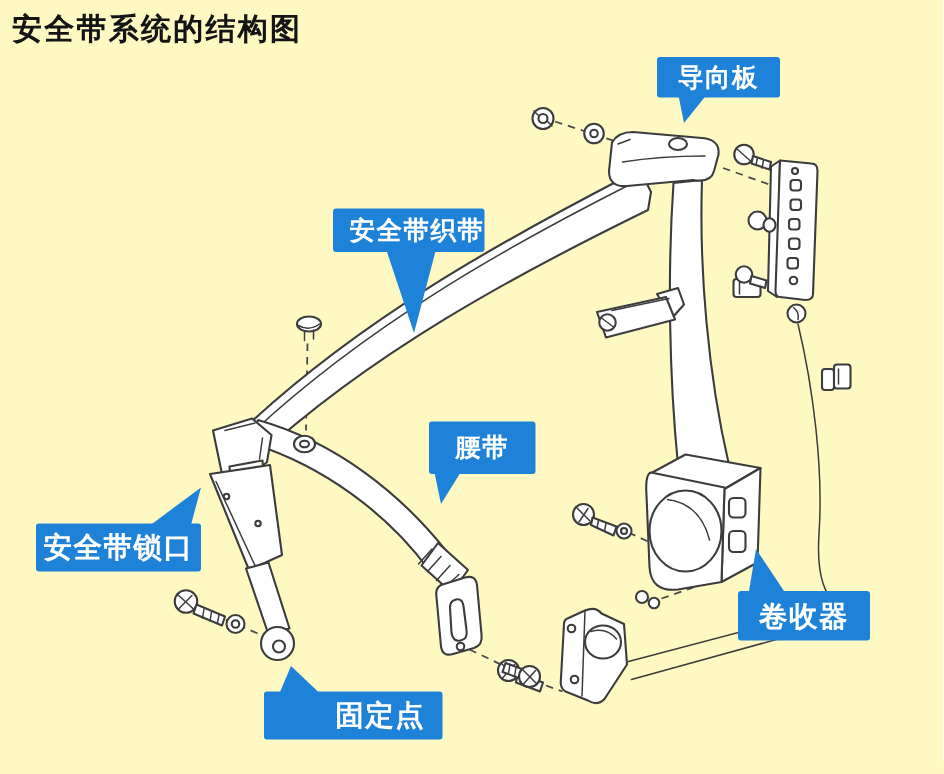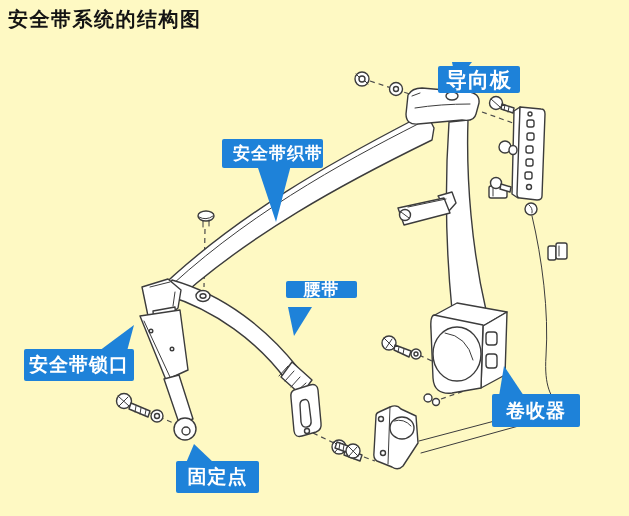--- a/index.html
+++ b/index.html
@@ -189,37 +189,37 @@
     <g>
       <polygon class="tail" points="452,62 472,62 456,82"></polygon>
       <polygon class="tail" points="257,165 291,165 276,222"></polygon>
       <polygon class="tail" points="288,307 312,307 294,336"></polygon>
       <polygon class="tail" points="99,351 127,351 134,325"></polygon>
       <polygon class="tail" points="186,463 214,463 194,444"></polygon>
       <polygon class="tail" points="499,396 524,396 504,366"></polygon>
     </g>
   </svg>
 
-  <div class="callout" style="left:438px;top:38px;width:82px;height:27px;font-size:21px;margin-top:28px;">
+  <div class="callout" style="left:438px;top:38px;width:82px;height:27px;font-size:17px;">
     <span>导向板</span>
   </div>
 
   <div class="callout" style="left:222px;top:139px;width:101px;height:29px;font-size:17px;justify-content:flex-end;">
     <span>安全带织带</span>
   </div>
 
-  <div class="callout" style="left:286px;top:281px;width:71px;height:17px;font-size:17px;">
+  <div class="callout" style="left:286px;top:281px;width:71px;height:35px;font-size:17px;">
     <span>腰带</span>
   </div>
 
   <div class="callout" style="left:24px;top:349px;width:110px;height:32px;font-size:19px;">
     <span>安全带锁口</span>
   </div>
 
-  <div class="callout" style="left:176px;top:461px;width:83px;height:32px;font-size:19px;">
+  <div class="callout" style="left:176px;top:461px;width:83px;height:32px;font-size:19px;padding-left:36px;">
     <span>固定点</span>
   </div>
 
   <div class="callout" style="left:492px;top:394px;width:88px;height:33px;font-size:19px;">
     <span>卷收器</span>
   </div>
 
 </div>
 
 </body></html>

